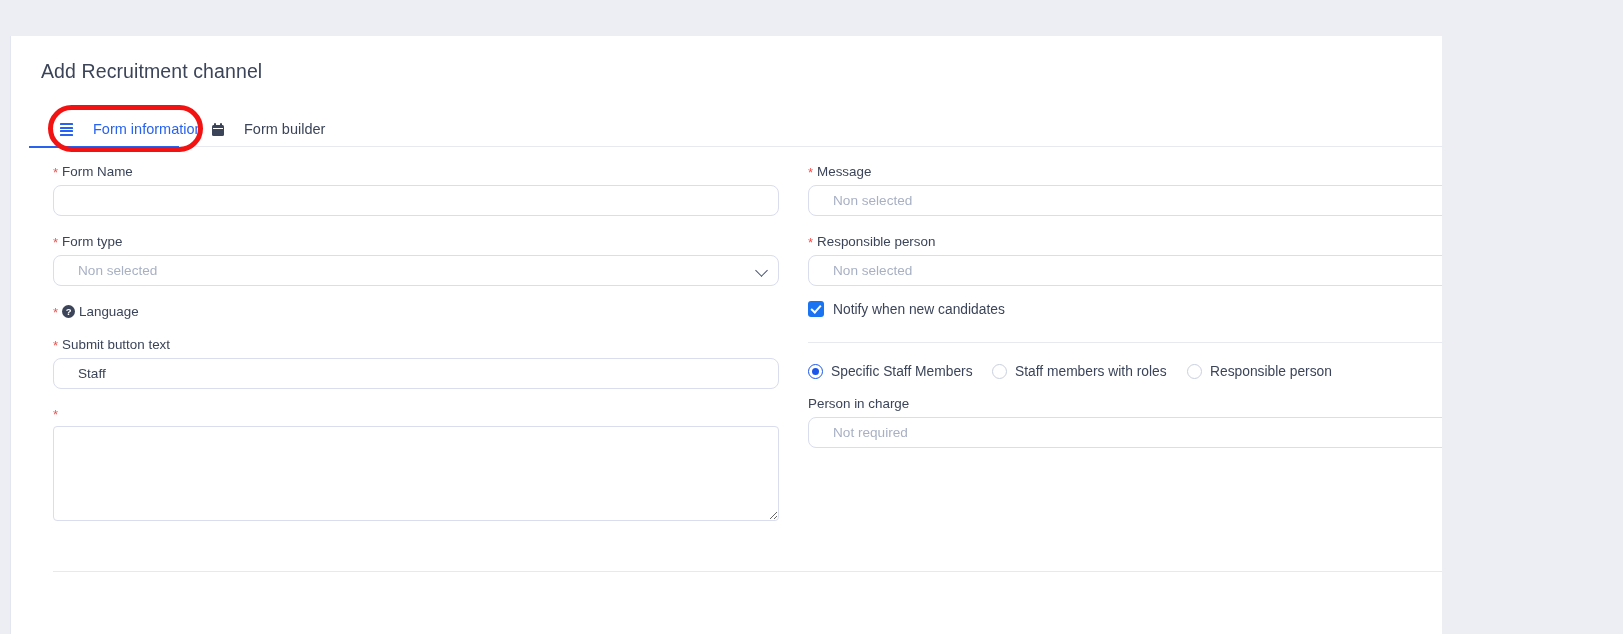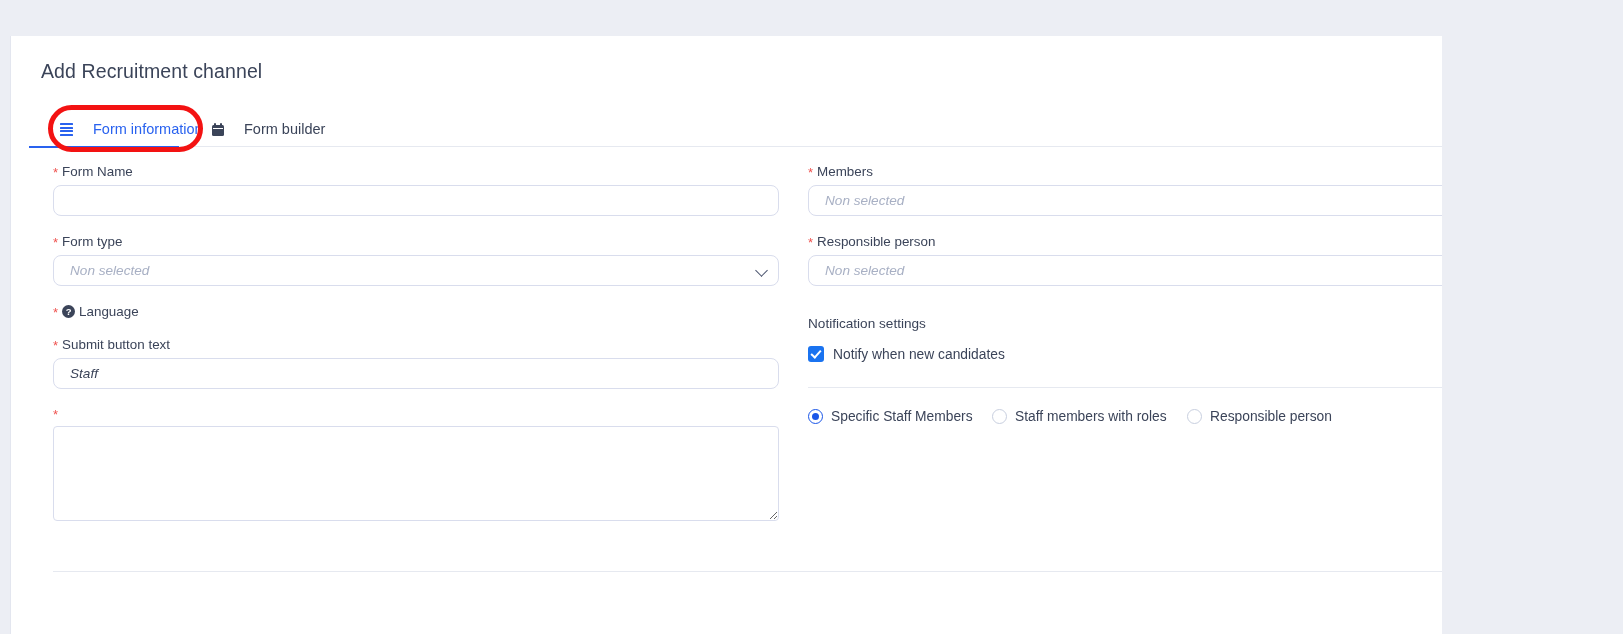--- a/index.html
+++ b/index.html
@@ -145,23 +145,22 @@
 
   .control {
     position: relative;
     width: 100%;
     height: 30px;
     border: 1px solid #d9dded;
     border-radius: 8px;
     background: #ffffff;
     display: flex;
     align-items: center;
-    padding: 0 16px;
+    padding: 0 24px;
     font-size: 13.6px;
-    font-style: italic;
   }
   .control.tall { height: 31px; }
   .control .val { color: #3b4459; }
   .control .ph  { color: #a8b0c4; }
 
   .chev {
     position: absolute;
     right: 12px; top: 50%;
     width: 9px; height: 9px;
     margin-top: -5px;
@@ -357,40 +356,39 @@
         <textarea class="msg" placeholder="" style=""></textarea>
       </div>
 
     </div>
 
     <div class="col-right">
 
       <div class="field">
         <div class="label">
           <span class="req">*</span>
-          <span>Members</span>
+          <span>Message</span>
         </div>
         <div class="control tall">
           <span class="ph">Non selected</span>
           <span class="chev"></span>
         </div>
       </div>
 
       <div class="field" style="margin-top:18px;">
         <div class="label">
           <span class="req">*</span>
           <span>Responsible person</span>
         </div>
         <div class="control tall">
           <span class="ph">Non selected</span>
           <span class="chev"></span>
         </div>
       </div>
 
-      <div style="margin-top:30px;" class="section-label">Notification settings</div>
 
       <div class="check-row" style="margin-top:15px;">
         <span class="cbox"></span>
         <span>Notify when new candidates</span>
       </div>
 
       <div class="hr-soft" style="margin-top:25px;"></div>
 
       <div class="radio-row" style="margin-top:21px;">
         <span class="radio-item" style="width:184px;">
@@ -400,20 +398,27 @@
         <span class="radio-item" style="width:195px;">
           <span class="rdot"></span>
           <span>Staff members with roles</span>
         </span>
         <span class="radio-item">
           <span class="rdot"></span>
           <span>Responsible person</span>
         </span>
       </div>
 
+      <div class="field" style="margin-top:17px;">
+        <div class="label">Person in charge</div>
+        <div class="control tall">
+          <span class="ph">Not required</span>
+          <span class="chev"></span>
+        </div>
+      </div>
 
     </div>
 
     <div class="footer-rule"></div>
     <button class="save-btn">Save</button>
 
   </div>
 </div>
 
 </body></html>

